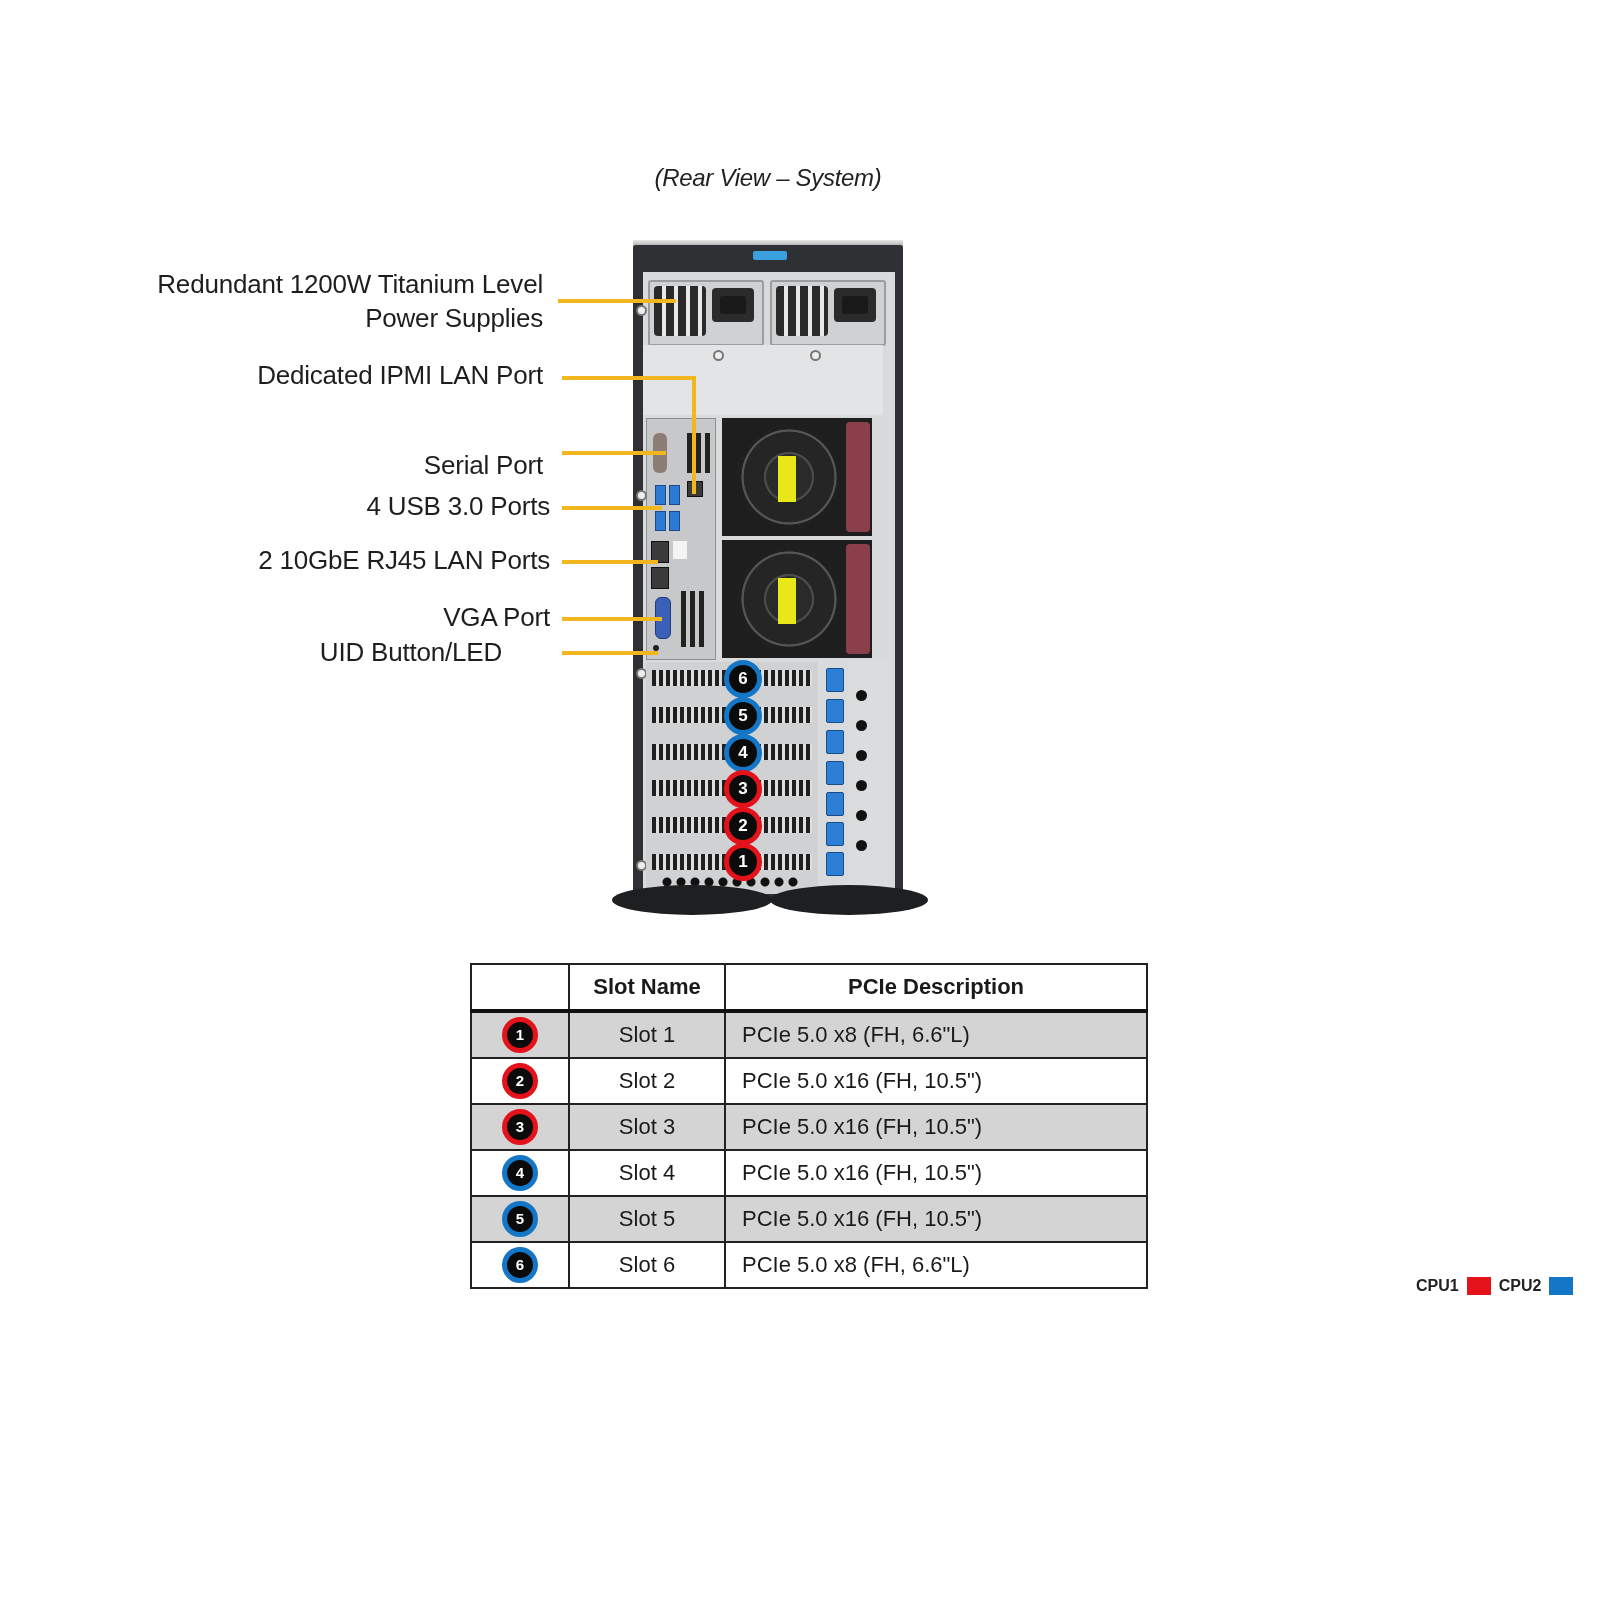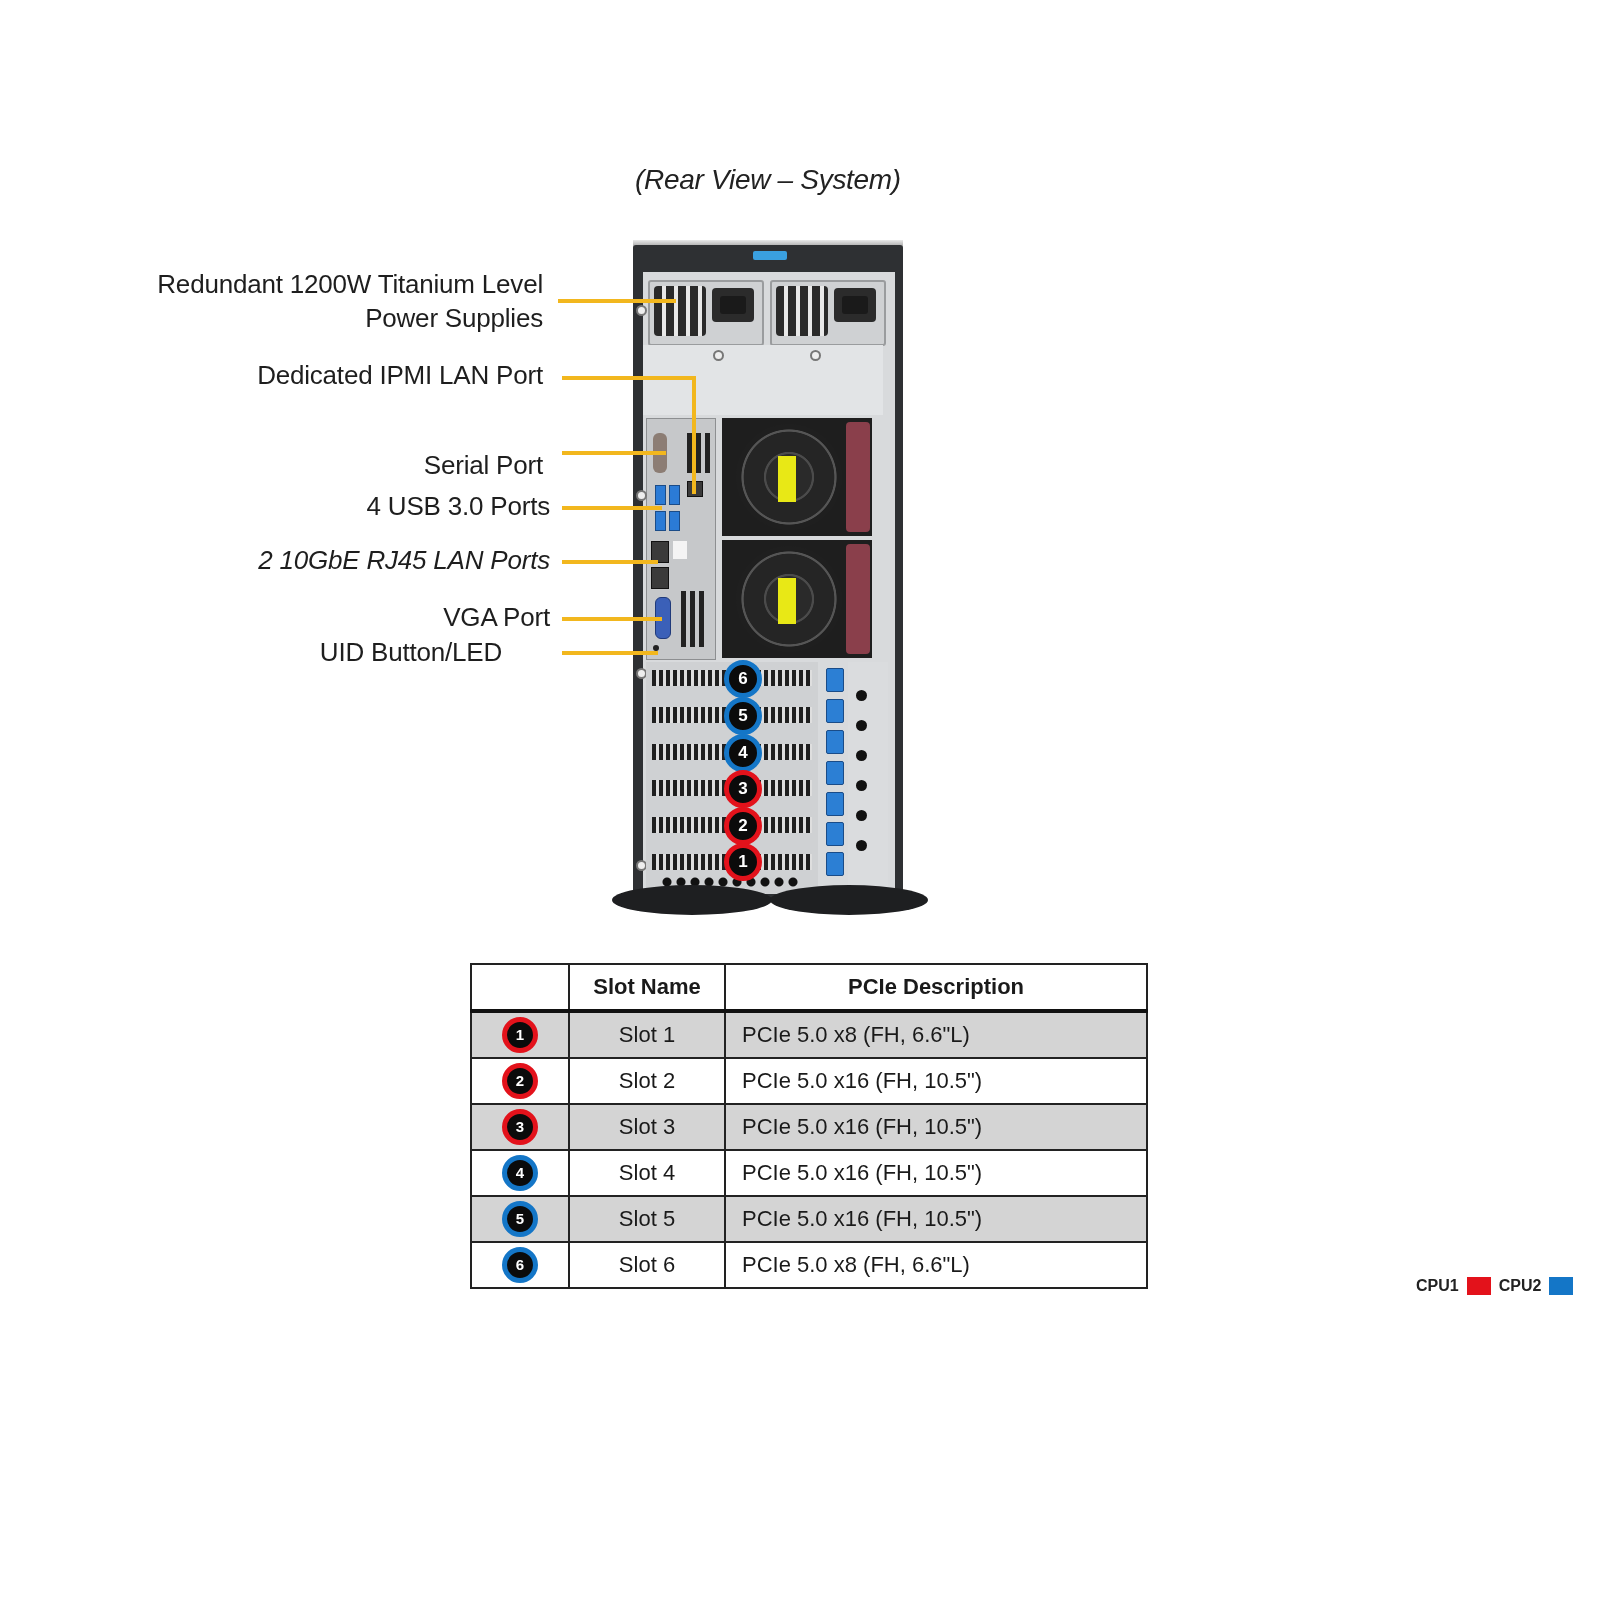--- a/index.html
+++ b/index.html
@@ -1,18 +1,18 @@
 <!DOCTYPE html>
 <html><head>
 <meta charset="utf-8">
 <style>
   html,body{margin:0;padding:0;background:#ffffff;}
   body{width:1600px;height:1600px;position:relative;overflow:hidden;font-family:"Liberation Sans",sans-serif;color:#1a1a1a;}
   .abs{position:absolute;}
-  #title{left:568px;top:164px;width:400px;text-align:center;font-style:italic;font-size:28px;color:#222;letter-spacing:-0.3px;}
+  #title{left:568px;top:164px;width:400px;text-align:center;font-style:italic;font-size:24px;color:#222;letter-spacing:-0.3px;}
   .lbl{position:absolute;right:1057px;text-align:right;font-size:26px;line-height:32px;color:#1e1e1e;white-space:nowrap;letter-spacing:-0.2px;}
   .lead{position:absolute;background:#f2b71e;height:4px;}
   .leadv{position:absolute;background:#f2b71e;width:4px;}
   
   #tower{left:633px;top:245px;width:270px;height:655px;background:#2e3033;border-radius:3px 3px 0 0;}
   #tower-top{left:633px;top:240px;width:270px;height:8px;background:linear-gradient(#e9e9e9,#9a9a9a);}
   #tower-led{left:753px;top:251px;width:34px;height:9px;background:#3aa0e0;border-radius:2px;}
   #tower-inner{left:643px;top:272px;width:252px;height:618px;background:#d8dadc;}
   .psu{position:absolute;top:280px;width:112px;height:62px;background:#cfd1d3;border:2px solid #9a9c9e;border-radius:3px;}
   .psu-grill{position:absolute;left:4px;top:4px;width:52px;height:50px;background:repeating-linear-gradient(90deg,#2a2a2a 0 8px,#e8e8e8 8px 12px);border-radius:4px;}
@@ -56,21 +56,21 @@
 </head>
 <body>
 
 <div id="title" class="abs">(Rear View – System)</div>
 
 <div class="lbl" style="top:268px;">Redundant  1200W Titanium  Level</div>
 <div class="lbl" style="top:302px;">Power Supplies</div>
 <div class="lbl" style="top:359px;">Dedicated IPMI  LAN Port</div>
 <div class="lbl" style="top:437px;margin-top:12px;">Serial Port</div>
 <div class="lbl" style="top:490px;right:1050px;text-align:center;">4 USB 3.0 Ports</div>
-<div class="lbl" style="top:544px;right:1050px;font-style:italic;">2 10GbE RJ45 LAN Ports</div>
+<div class="lbl" style="top:544px;right:1050px;">2 10GbE RJ45 LAN Ports</div>
 <div class="lbl" style="top:601px;right:1050px;">VGA Port</div>
 <div class="lbl" style="top:636px;right:1098px;margin-left:20px;">UID  Button/LED</div>
 
 <div id="tower-top" class="abs"></div>
 <div id="tower" class="abs"></div>
 <div id="tower-led" class="abs"></div>
 <div id="tower-inner" class="abs"></div>
 
 <div class="psu" style="left:648px;">
   <div class="psu-grill"></div>

